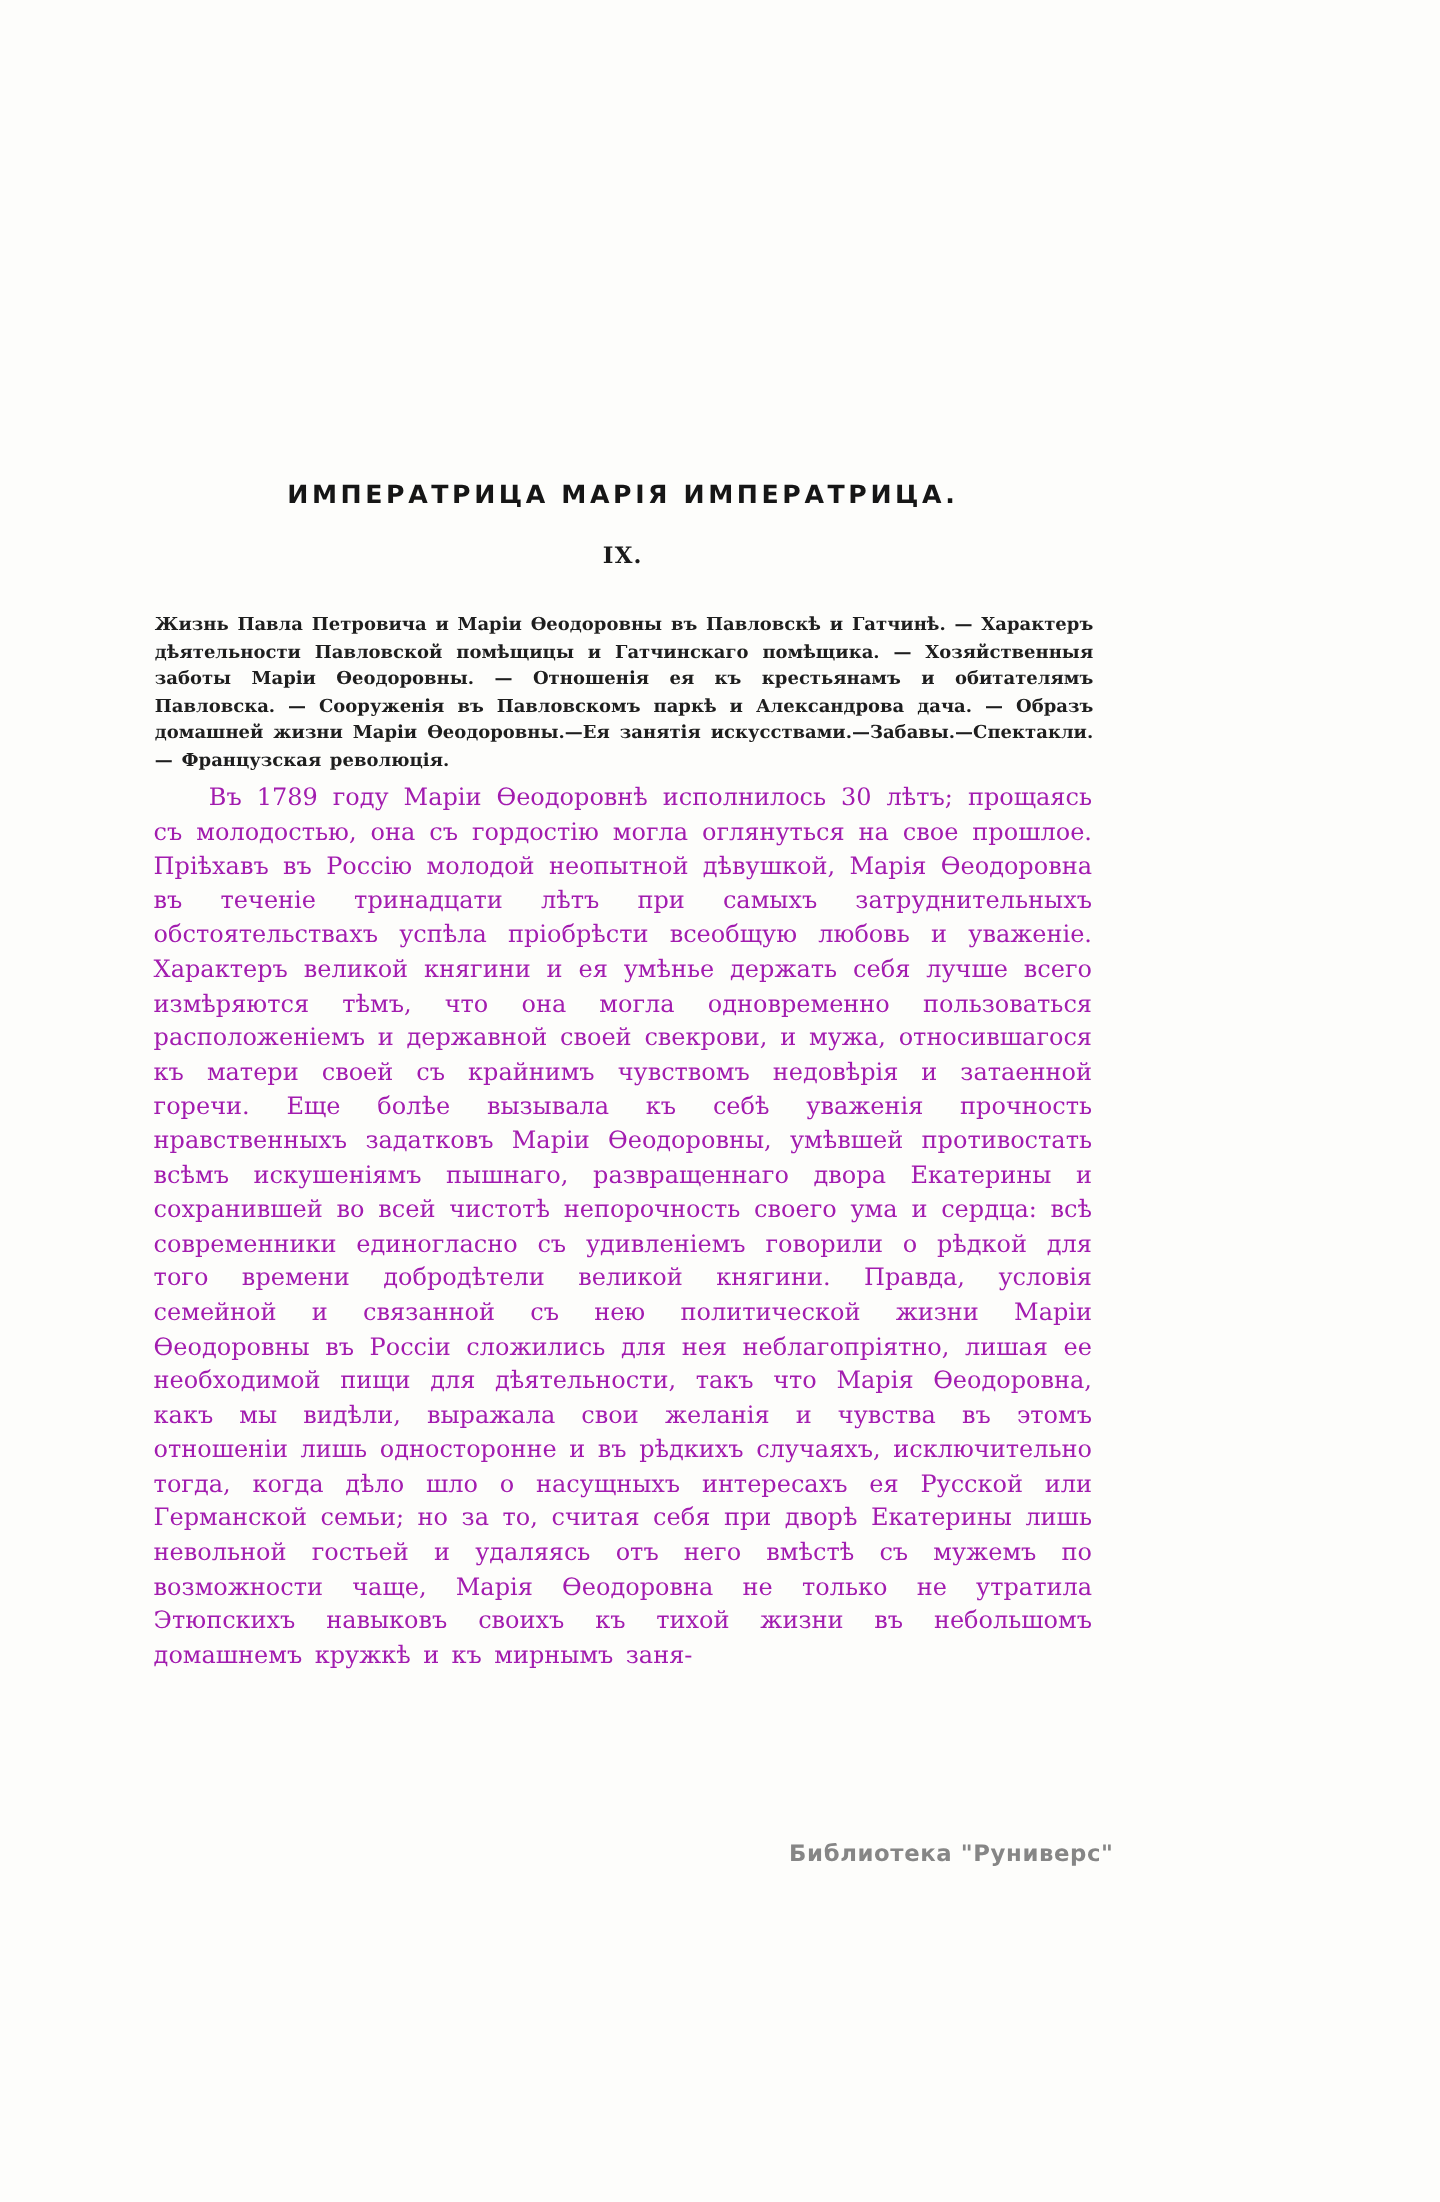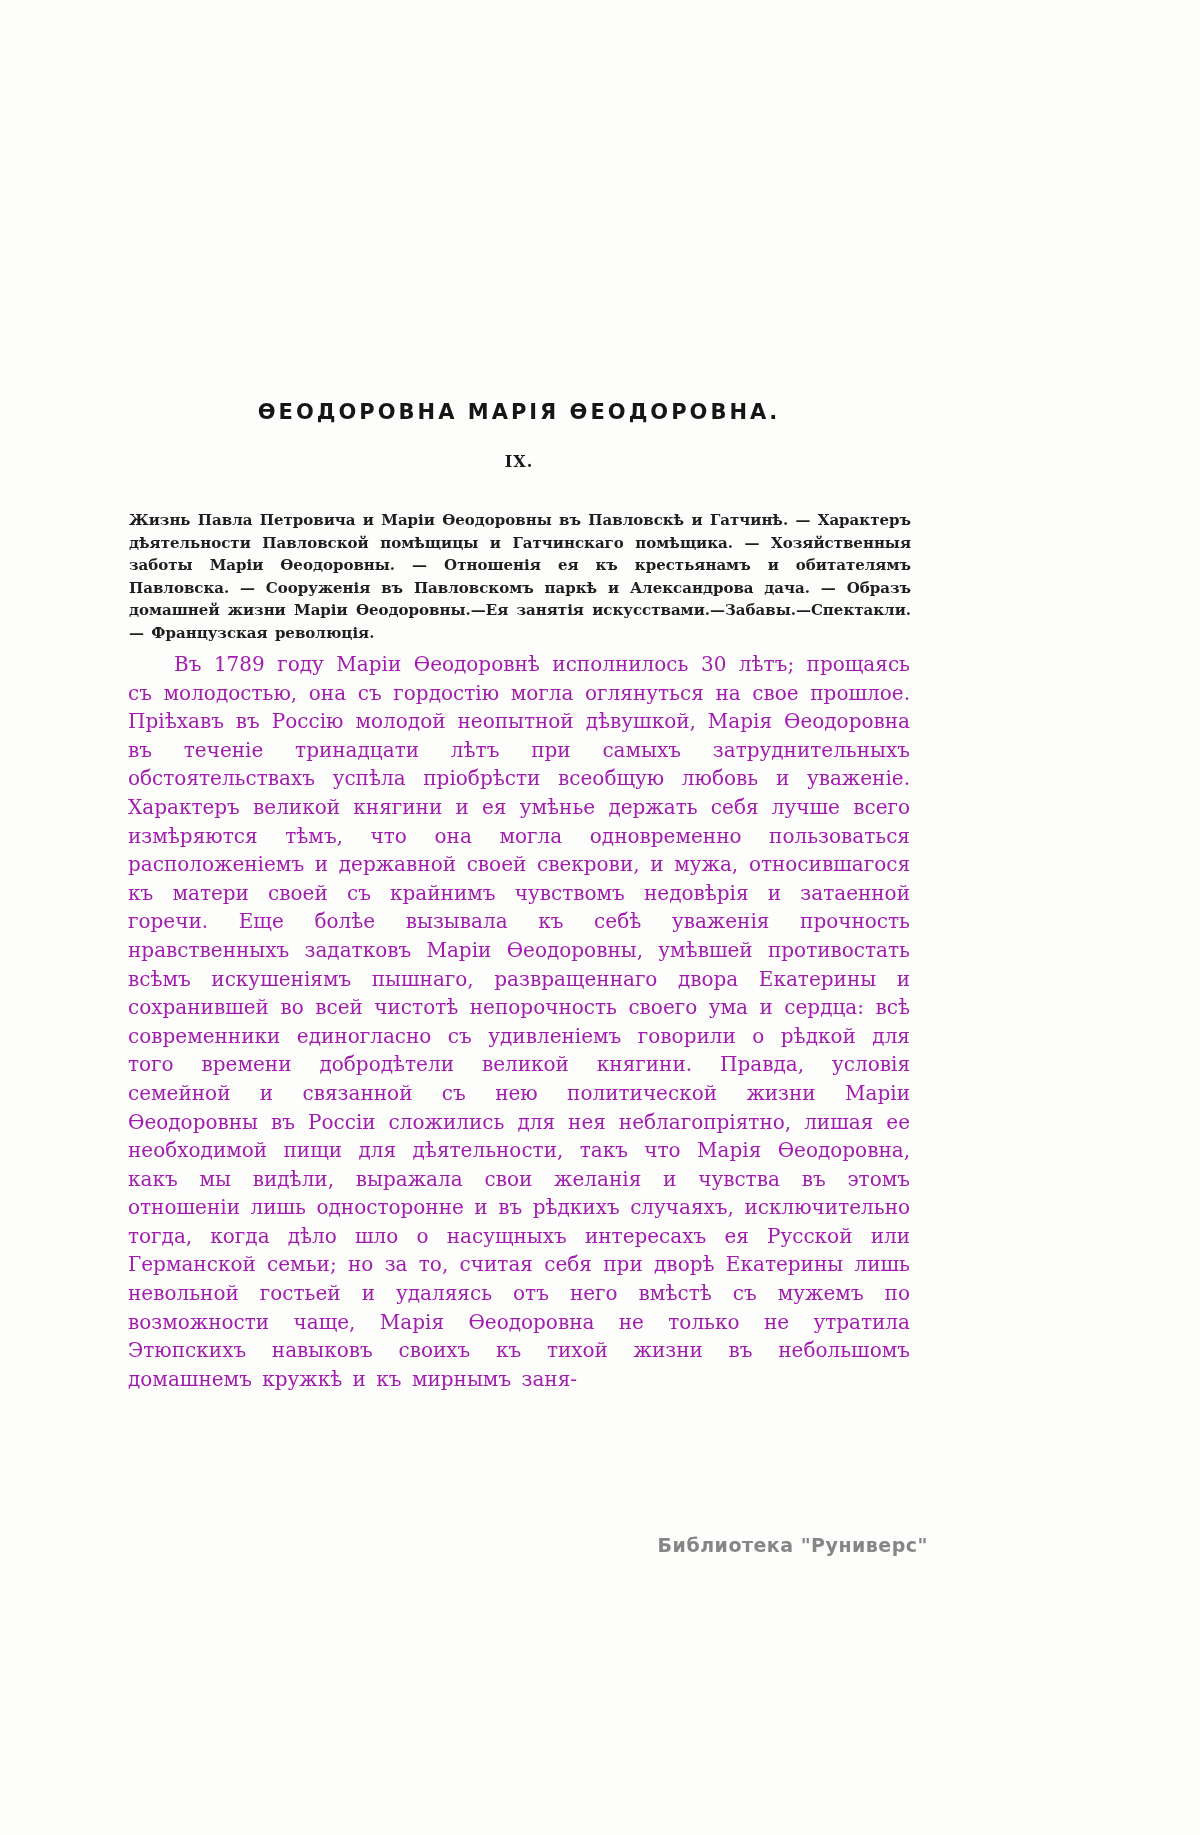--- a/index.html
+++ b/index.html
@@ -39,21 +39,21 @@
     font-size: 21px;
     letter-spacing: 3px;
     color: #161616;
   }
   .chapter-number {
     position: absolute;
     top: 452px;
     left: 0;
     width: 100%;
     text-align: center;
-    font-size: 16px;
+    font-size: 19px;
     font-weight: bold;
     letter-spacing: 1px;
     color: #1a1a1a;
   }
   .summary {
     position: absolute;
     top: 508px;
     left: 0;
     width: 100%;
     margin: 1px;
@@ -87,19 +87,19 @@
     color: #868686;
     letter-spacing: 0.5px;
     white-space: nowrap;
   }
 </style>
 </head>
 <body>
 
 <div class="scan-page">
   <div class="text-column">
-    <h1 class="title">ѲЕОДОРОВНА МАРІЯ ѲЕОДОРОВНА.</h1>
+    <h1 class="title">ИМПЕРАТРИЦА МАРІЯ ИМПЕРАТРИЦА.</h1>
     <div class="chapter-number">IX.</div>
     <p class="summary">Жизнь Павла Петровича и Маріи Ѳеодоровны въ Павловскѣ и Гатчинѣ. — Характеръ дѣятельности Павловской помѣщицы и Гатчинскаго помѣщика. — Хозяйственныя заботы Маріи Ѳеодоровны. — Отношенія ея къ крестьянамъ и обитателямъ Павловска. — Сооруженія въ Павловскомъ паркѣ и Александрова дача. — Образъ домашней жизни Маріи Ѳеодоровны.—Ея занятія искусствами.—Забавы.—Спектакли. — Французская революція.</p>
     <p class="body-text">Въ 1789 году Маріи Ѳеодоровнѣ исполнилось 30 лѣтъ; прощаясь съ молодостью, она съ гордостію могла оглянуться на свое прошлое. Пріѣхавъ въ Россію молодой неопытной дѣвушкой, Марія Ѳеодоровна въ теченіе тринадцати лѣтъ при самыхъ затруднительныхъ обстоятельствахъ успѣла пріобрѣсти всеобщую любовь и уваженіе. Характеръ великой княгини и ея умѣнье держать себя лучше всего измѣряются тѣмъ, что она могла одновременно пользоваться расположеніемъ и державной своей свекрови, и мужа, относившагося къ матери своей съ крайнимъ чувствомъ недовѣрія и затаенной горечи. Еще болѣе вызывала къ себѣ уваженія прочность нравственныхъ задатковъ Маріи Ѳеодоровны, умѣвшей противостать всѣмъ искушеніямъ пышнаго, развращеннаго двора Екатерины и сохранившей во всей чистотѣ непорочность своего ума и сердца: всѣ современники единогласно съ удивленіемъ говорили о рѣдкой для того времени добродѣтели великой княгини. Правда, условія семейной и связанной съ нею политической жизни Маріи Ѳеодоровны въ Россіи сложились для нея неблагопріятно, лишая ее необходимой пищи для дѣятельности, такъ что Марія Ѳеодоровна, какъ мы видѣли, выражала свои желанія и чувства въ этомъ отношеніи лишь односторонне и въ рѣдкихъ случаяхъ, исключительно тогда, когда дѣло шло о насущныхъ интересахъ ея Русской или Германской семьи; но за то, считая себя при дворѣ Екатерины лишь невольной гостьей и удаляясь отъ него вмѣстѣ съ мужемъ по возможности чаще, Марія Ѳеодоровна не только не утратила Этюпскихъ навыковъ своихъ къ тихой жизни въ небольшомъ домашнемъ кружкѣ и къ мирнымъ заня-</p>
   </div>
   <div class="watermark">Библиотека "Руниверс"</div>
 </div>
 
 </body></html>

